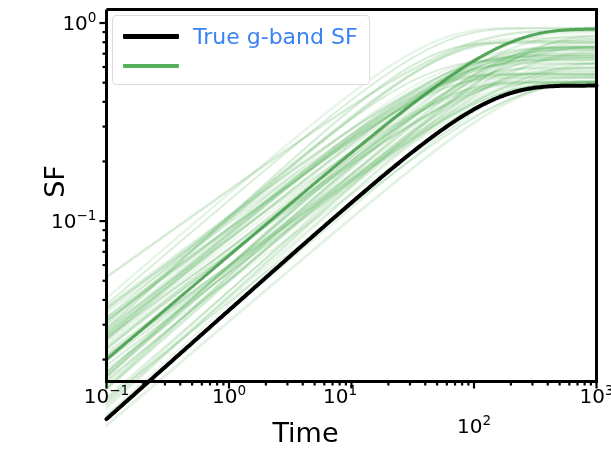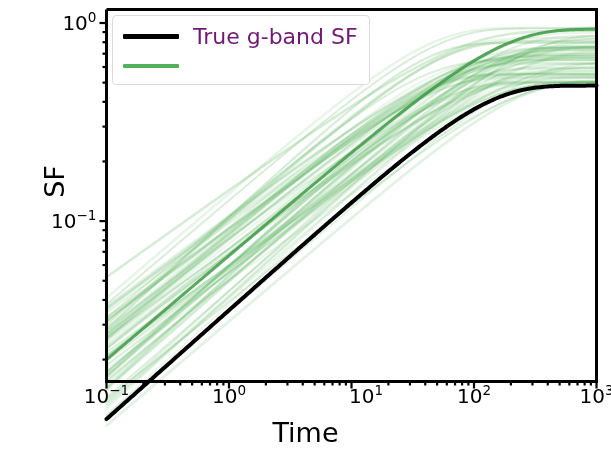--- a/index.html
+++ b/index.html
@@ -32,21 +32,21 @@
              font-family:"DejaVu Sans","Liberation Sans",sans-serif;}
   .ytick-abs sup{font-size:0.68em;vertical-align:super;line-height:0;}
 
   #legend{
     position:absolute;left:112px;top:15px;width:258px;height:70px;
     background:#ffffff;border:1px solid #dcdcdc;border-radius:4px;
     box-sizing:border-box;padding:6px 10px;
   }
   .legend-row{display:flex;align-items:center;height:29px;}
   .legend-swatch{width:56px;height:4px;flex:0 0 56px;margin-right:14px;border-radius:1px;}
-  .legend-text{font-size:22px;color:#701a75;white-space:nowrap;
+  .legend-text{font-size:22px;color:#3b82f6;white-space:nowrap;
                font-family:"DejaVu Sans","Liberation Sans",sans-serif;}
 </style>
 </head>
 <body>
 
 <div id="fig">
 
   <svg id="plot-svg" viewBox="0 0 611 458" xmlns="http://www.w3.org/2000/svg">
     <g id="mcmc-group">
         <path d="M 106.50 408.17 L 108.38 406.45 L 110.27 404.74 L 112.15 403.02 L 114.04 401.31 L 115.92 399.59 L 117.81 397.88 L 119.69 396.16 L 121.58 394.45 L 123.46 392.73 L 125.35 391.02 L 127.23 389.30 L 129.12 387.59 L 131.00 385.87 L 132.88 384.16 L 134.77 382.44 L 136.65 380.72 L 138.54 379.01 L 140.42 377.29 L 142.31 375.58 L 144.19 373.86 L 146.08 372.15 L 147.96 370.43 L 149.85 368.72 L 151.73 367.00 L 153.62 365.29 L 155.50 363.58 L 157.38 361.86 L 159.27 360.15 L 161.15 358.43 L 163.04 356.72 L 164.92 355.00 L 166.81 353.29 L 168.69 351.57 L 170.58 349.86 L 172.46 348.14 L 174.35 346.43 L 176.23 344.71 L 178.12 343.00 L 180.00 341.28 L 181.88 339.57 L 183.77 337.85 L 185.65 336.14 L 187.54 334.43 L 189.42 332.71 L 191.31 331.00 L 193.19 329.28 L 195.08 327.57 L 196.96 325.85 L 198.85 324.14 L 200.73 322.43 L 202.62 320.71 L 204.50 319.00 L 206.38 317.28 L 208.27 315.57 L 210.15 313.86 L 212.04 312.14 L 213.92 310.43 L 215.81 308.71 L 217.69 307.00 L 219.58 305.29 L 221.46 303.57 L 223.35 301.86 L 225.23 300.15 L 227.12 298.43 L 229.00 296.72 L 230.88 295.01 L 232.77 293.30 L 234.65 291.58 L 236.54 289.87 L 238.42 288.16 L 240.31 286.44 L 242.19 284.73 L 244.08 283.02 L 245.96 281.31 L 247.85 279.60 L 249.73 277.88 L 251.62 276.17 L 253.50 274.46 L 255.38 272.75 L 257.27 271.04 L 259.15 269.33 L 261.04 267.62 L 262.92 265.91 L 264.81 264.19 L 266.69 262.48 L 268.58 260.77 L 270.46 259.06 L 272.35 257.35 L 274.23 255.65 L 276.12 253.94 L 278.00 252.23 L 279.88 250.52 L 281.77 248.81 L 283.65 247.10 L 285.54 245.39 L 287.42 243.69 L 289.31 241.98 L 291.19 240.27 L 293.08 238.57 L 294.96 236.86 L 296.85 235.15 L 298.73 233.45 L 300.62 231.74 L 302.50 230.04 L 304.38 228.33 L 306.27 226.63 L 308.15 224.93 L 310.04 223.22 L 311.92 221.52 L 313.81 219.82 L 315.69 218.12 L 317.58 216.42 L 319.46 214.72 L 321.35 213.02 L 323.23 211.32 L 325.12 209.62 L 327.00 207.93 L 328.88 206.23 L 330.77 204.53 L 332.65 202.84 L 334.54 201.14 L 336.42 199.45 L 338.31 197.76 L 340.19 196.07 L 342.08 194.38 L 343.96 192.69 L 345.85 191.00 L 347.73 189.31 L 349.62 187.62 L 351.50 185.94 L 353.38 184.26 L 355.27 182.57 L 357.15 180.89 L 359.04 179.21 L 360.92 177.53 L 362.81 175.86 L 364.69 174.18 L 366.58 172.51 L 368.46 170.84 L 370.35 169.16 L 372.23 167.50 L 374.12 165.83 L 376.00 164.16 L 377.88 162.50 L 379.77 160.84 L 381.65 159.18 L 383.54 157.53 L 385.42 155.87 L 387.31 154.22 L 389.19 152.57 L 391.08 150.93 L 392.96 149.28 L 394.85 147.64 L 396.73 146.01 L 398.62 144.37 L 400.50 142.74 L 402.38 141.11 L 404.27 139.49 L 406.15 137.87 L 408.04 136.25 L 409.92 134.64 L 411.81 133.03 L 413.69 131.43 L 415.58 129.83 L 417.46 128.23 L 419.35 126.64 L 421.23 125.06 L 423.12 123.48 L 425.00 121.90 L 426.88 120.33 L 428.77 118.77 L 430.65 117.21 L 432.54 115.66 L 434.42 114.11 L 436.31 112.57 L 438.19 111.04 L 440.08 109.52 L 441.96 108.00 L 443.85 106.49 L 445.73 104.99 L 447.62 103.50 L 449.50 102.01 L 451.38 100.54 L 453.27 99.07 L 455.15 97.61 L 457.04 96.17 L 458.92 94.73 L 460.81 93.30 L 462.69 91.89 L 464.58 90.49 L 466.46 89.09 L 468.35 87.71 L 470.23 86.35 L 472.12 84.99 L 474.00 83.65 L 475.88 82.33 L 477.77 81.01 L 479.65 79.72 L 481.54 78.43 L 483.42 77.17 L 485.31 75.92 L 487.19 74.68 L 489.08 73.47 L 490.96 72.27 L 492.85 71.09 L 494.73 69.93 L 496.62 68.79 L 498.50 67.66 L 500.38 66.56 L 502.27 65.48 L 504.15 64.42 L 506.04 63.39 L 507.92 62.37 L 509.81 61.38 L 511.69 60.41 L 513.58 59.47 L 515.46 58.55 L 517.35 57.66 L 519.23 56.79 L 521.12 55.95 L 523.00 55.13 L 524.88 54.34 L 526.77 53.58 L 528.65 52.84 L 530.54 52.13 L 532.42 51.45 L 534.31 50.80 L 536.19 50.18 L 538.08 49.58 L 539.96 49.01 L 541.85 48.47 L 543.73 47.96 L 545.62 47.48 L 547.50 47.02 L 549.38 46.60 L 551.27 46.19 L 553.15 45.82 L 555.04 45.47 L 556.92 45.15 L 558.81 44.85 L 560.69 44.57 L 562.58 44.32 L 564.46 44.09 L 566.35 43.88 L 568.23 43.69 L 570.12 43.52 L 572.00 43.37 L 573.88 43.23 L 575.77 43.11 L 577.65 43.01 L 579.54 42.91 L 581.42 42.83 L 583.31 42.77 L 585.19 42.71 L 587.08 42.66 L 588.96 42.61 L 590.85 42.58 L 592.73 42.55 L 594.62 42.53 L 596.50 42.51" fill="none" stroke="#55b159" stroke-width="2.27" stroke-opacity="0.155" stroke-linecap="round"></path>
@@ -172,22 +172,22 @@
           <line x1="106.5" y1="42.20523696665532" x2="102.5" y2="42.20523696665532"></line>
           <line x1="106.5" y1="32.072001532551724" x2="102.5" y2="32.072001532551724"></line>
           <line x1="106.5" y1="23.00751355540359" x2="99.5" y2="23.00751355540359"></line>
         </g>
     </g>
   </svg>
 
   <div id="xticklabels">
       <div class="tick-label xtick" style="left: 106.5px;">10<sup>−1</sup></div>
       <div class="tick-label xtick" style="left: 229px;">10<sup>0</sup></div>
-      <div class="tick-label xtick" style="left: 366px;">10<sup>1</sup></div>
-      <div class="tick-label xtick" style="left: 474px;">10<sup>2</sup></div>
+      <div class="tick-label xtick" style="left: 340px;">10<sup>1</sup></div>
+      <div class="tick-label xtick" style="left: 474px; margin-top: 30px;">10<sup>2</sup></div>
       <div class="tick-label xtick" style="left: 596.5px;">10<sup>3</sup></div>
     </div>
   <div id="yticklabels">
       <div class="ytick-abs" style="top: 23.0075px; right: 514.5px;">10<sup>0</sup></div>
       <div class="ytick-abs" style="top: 221.106px; right: 514.5px;">10<sup>−1</sup></div>
     </div>
 
   <div class="axis-label" id="ylabel">SF</div>
   <div class="axis-label" id="xlabel">Time</div>
 

